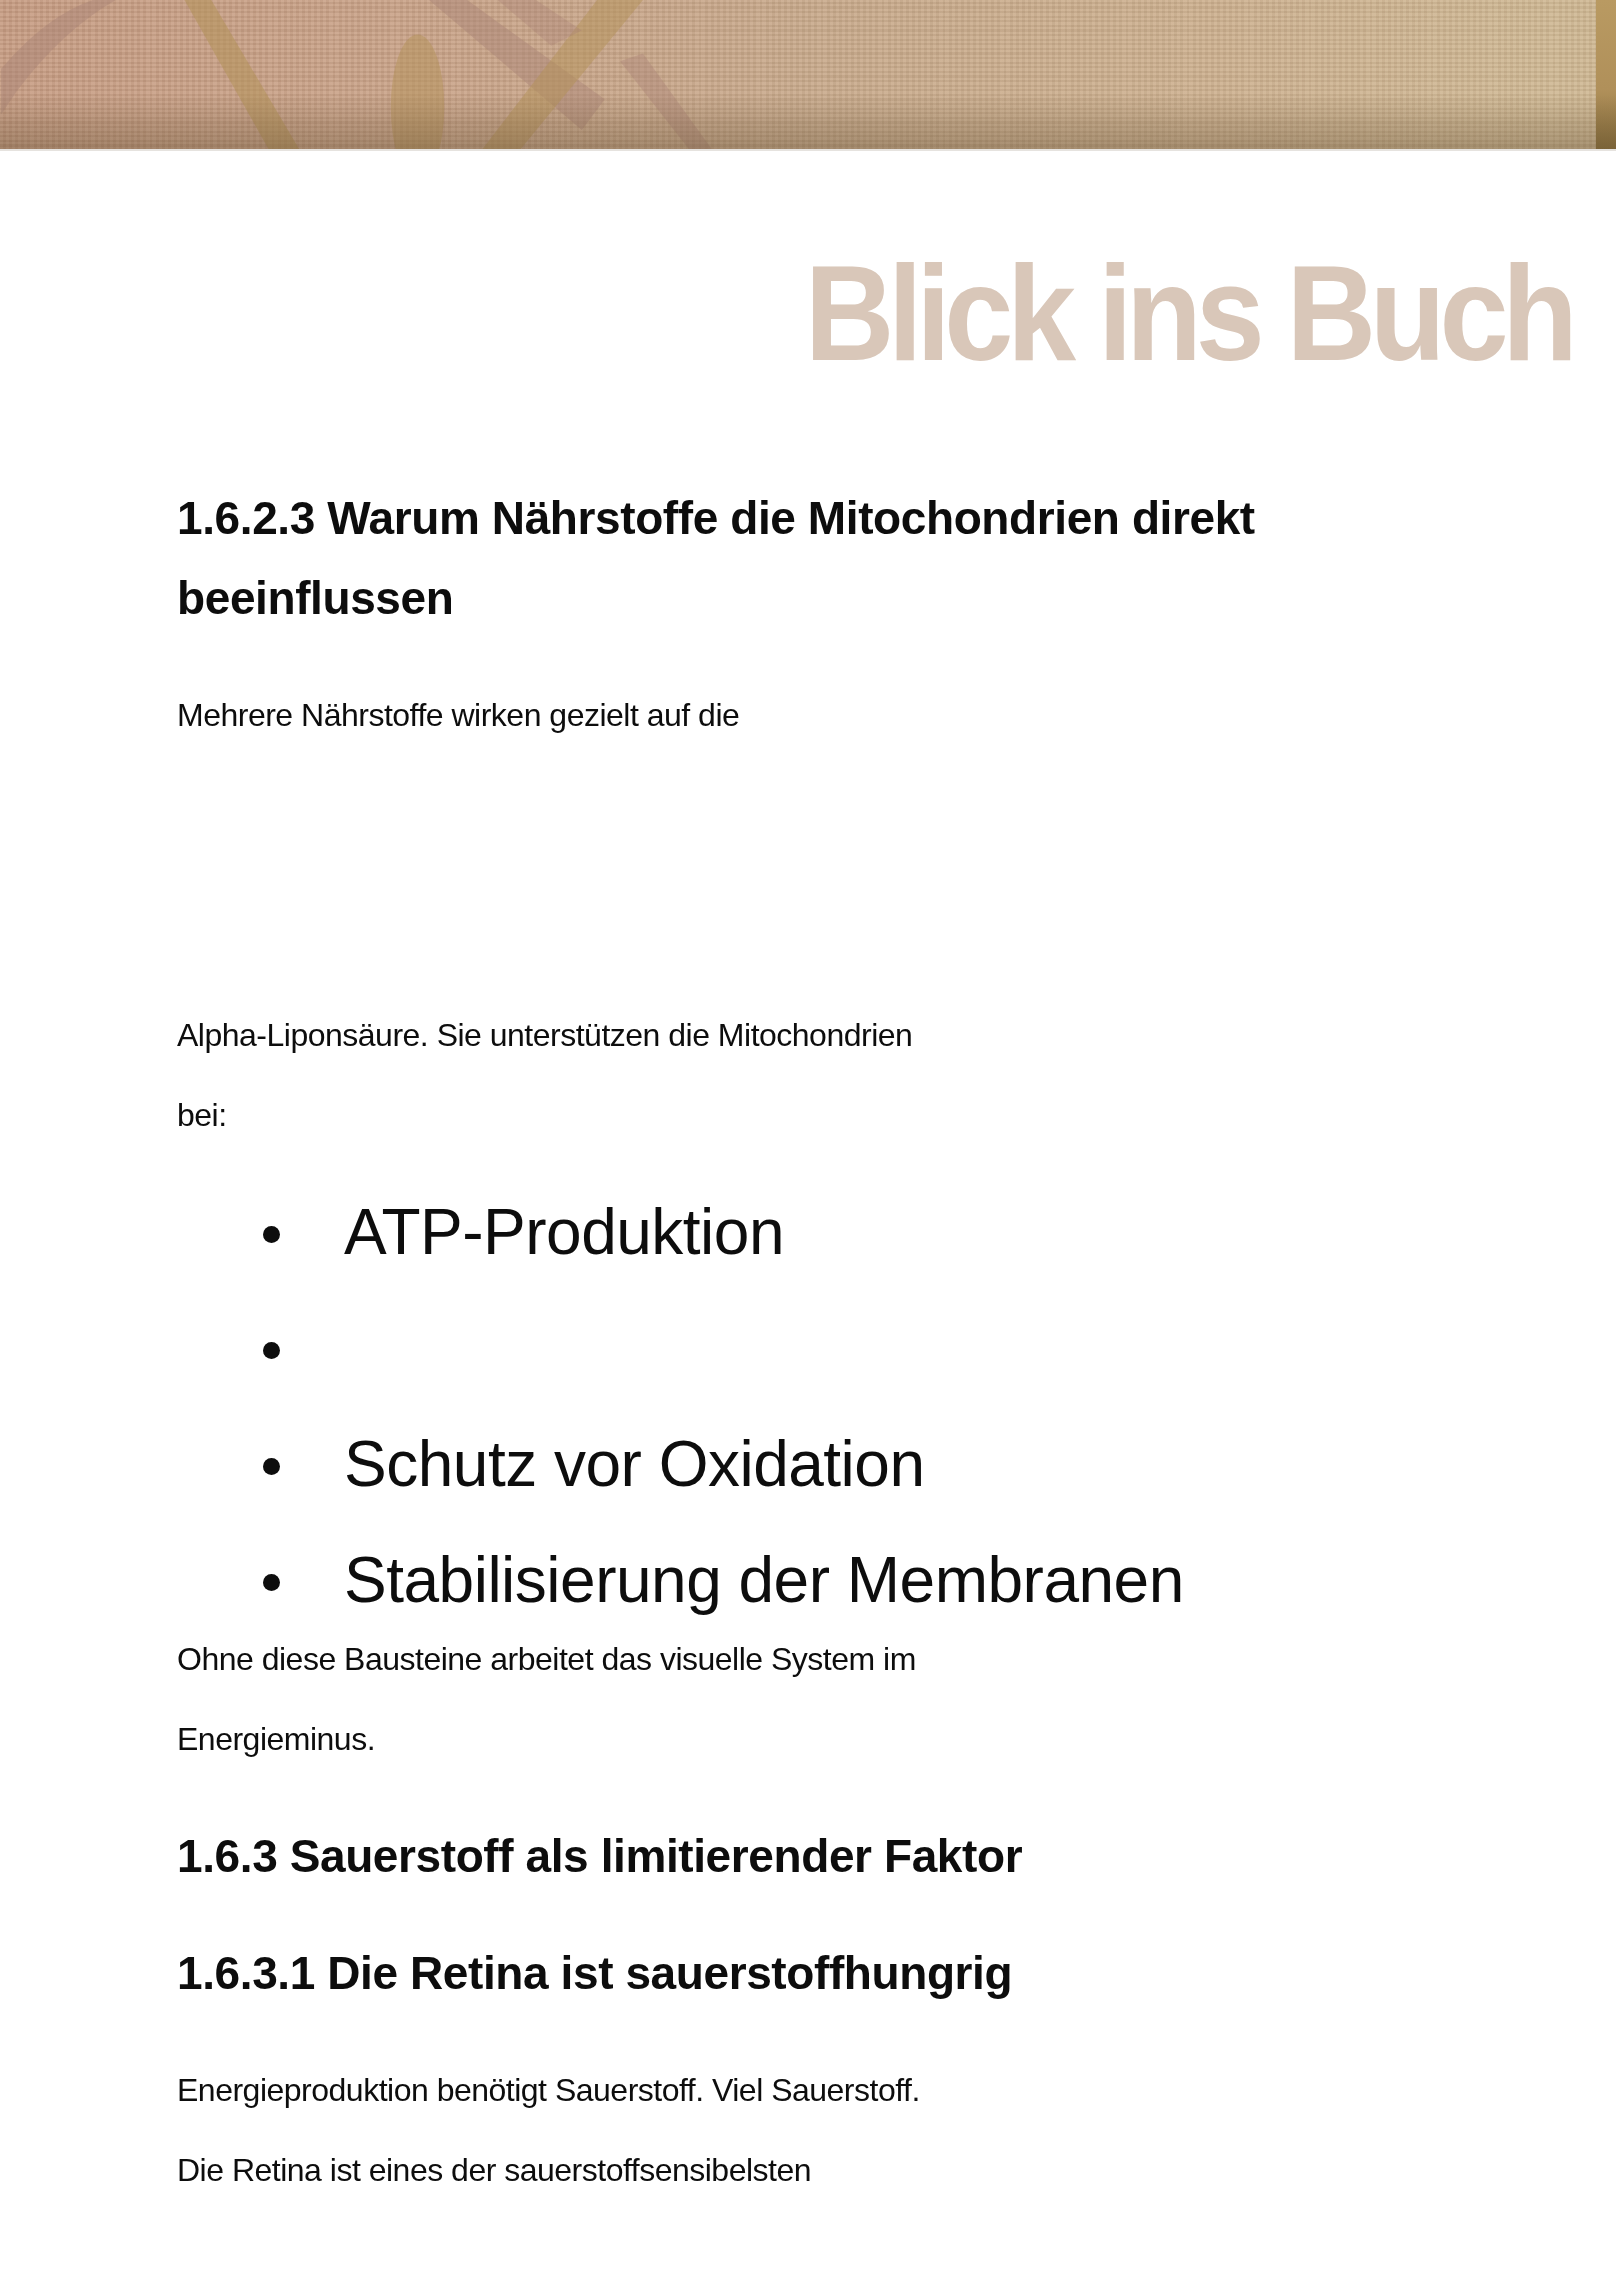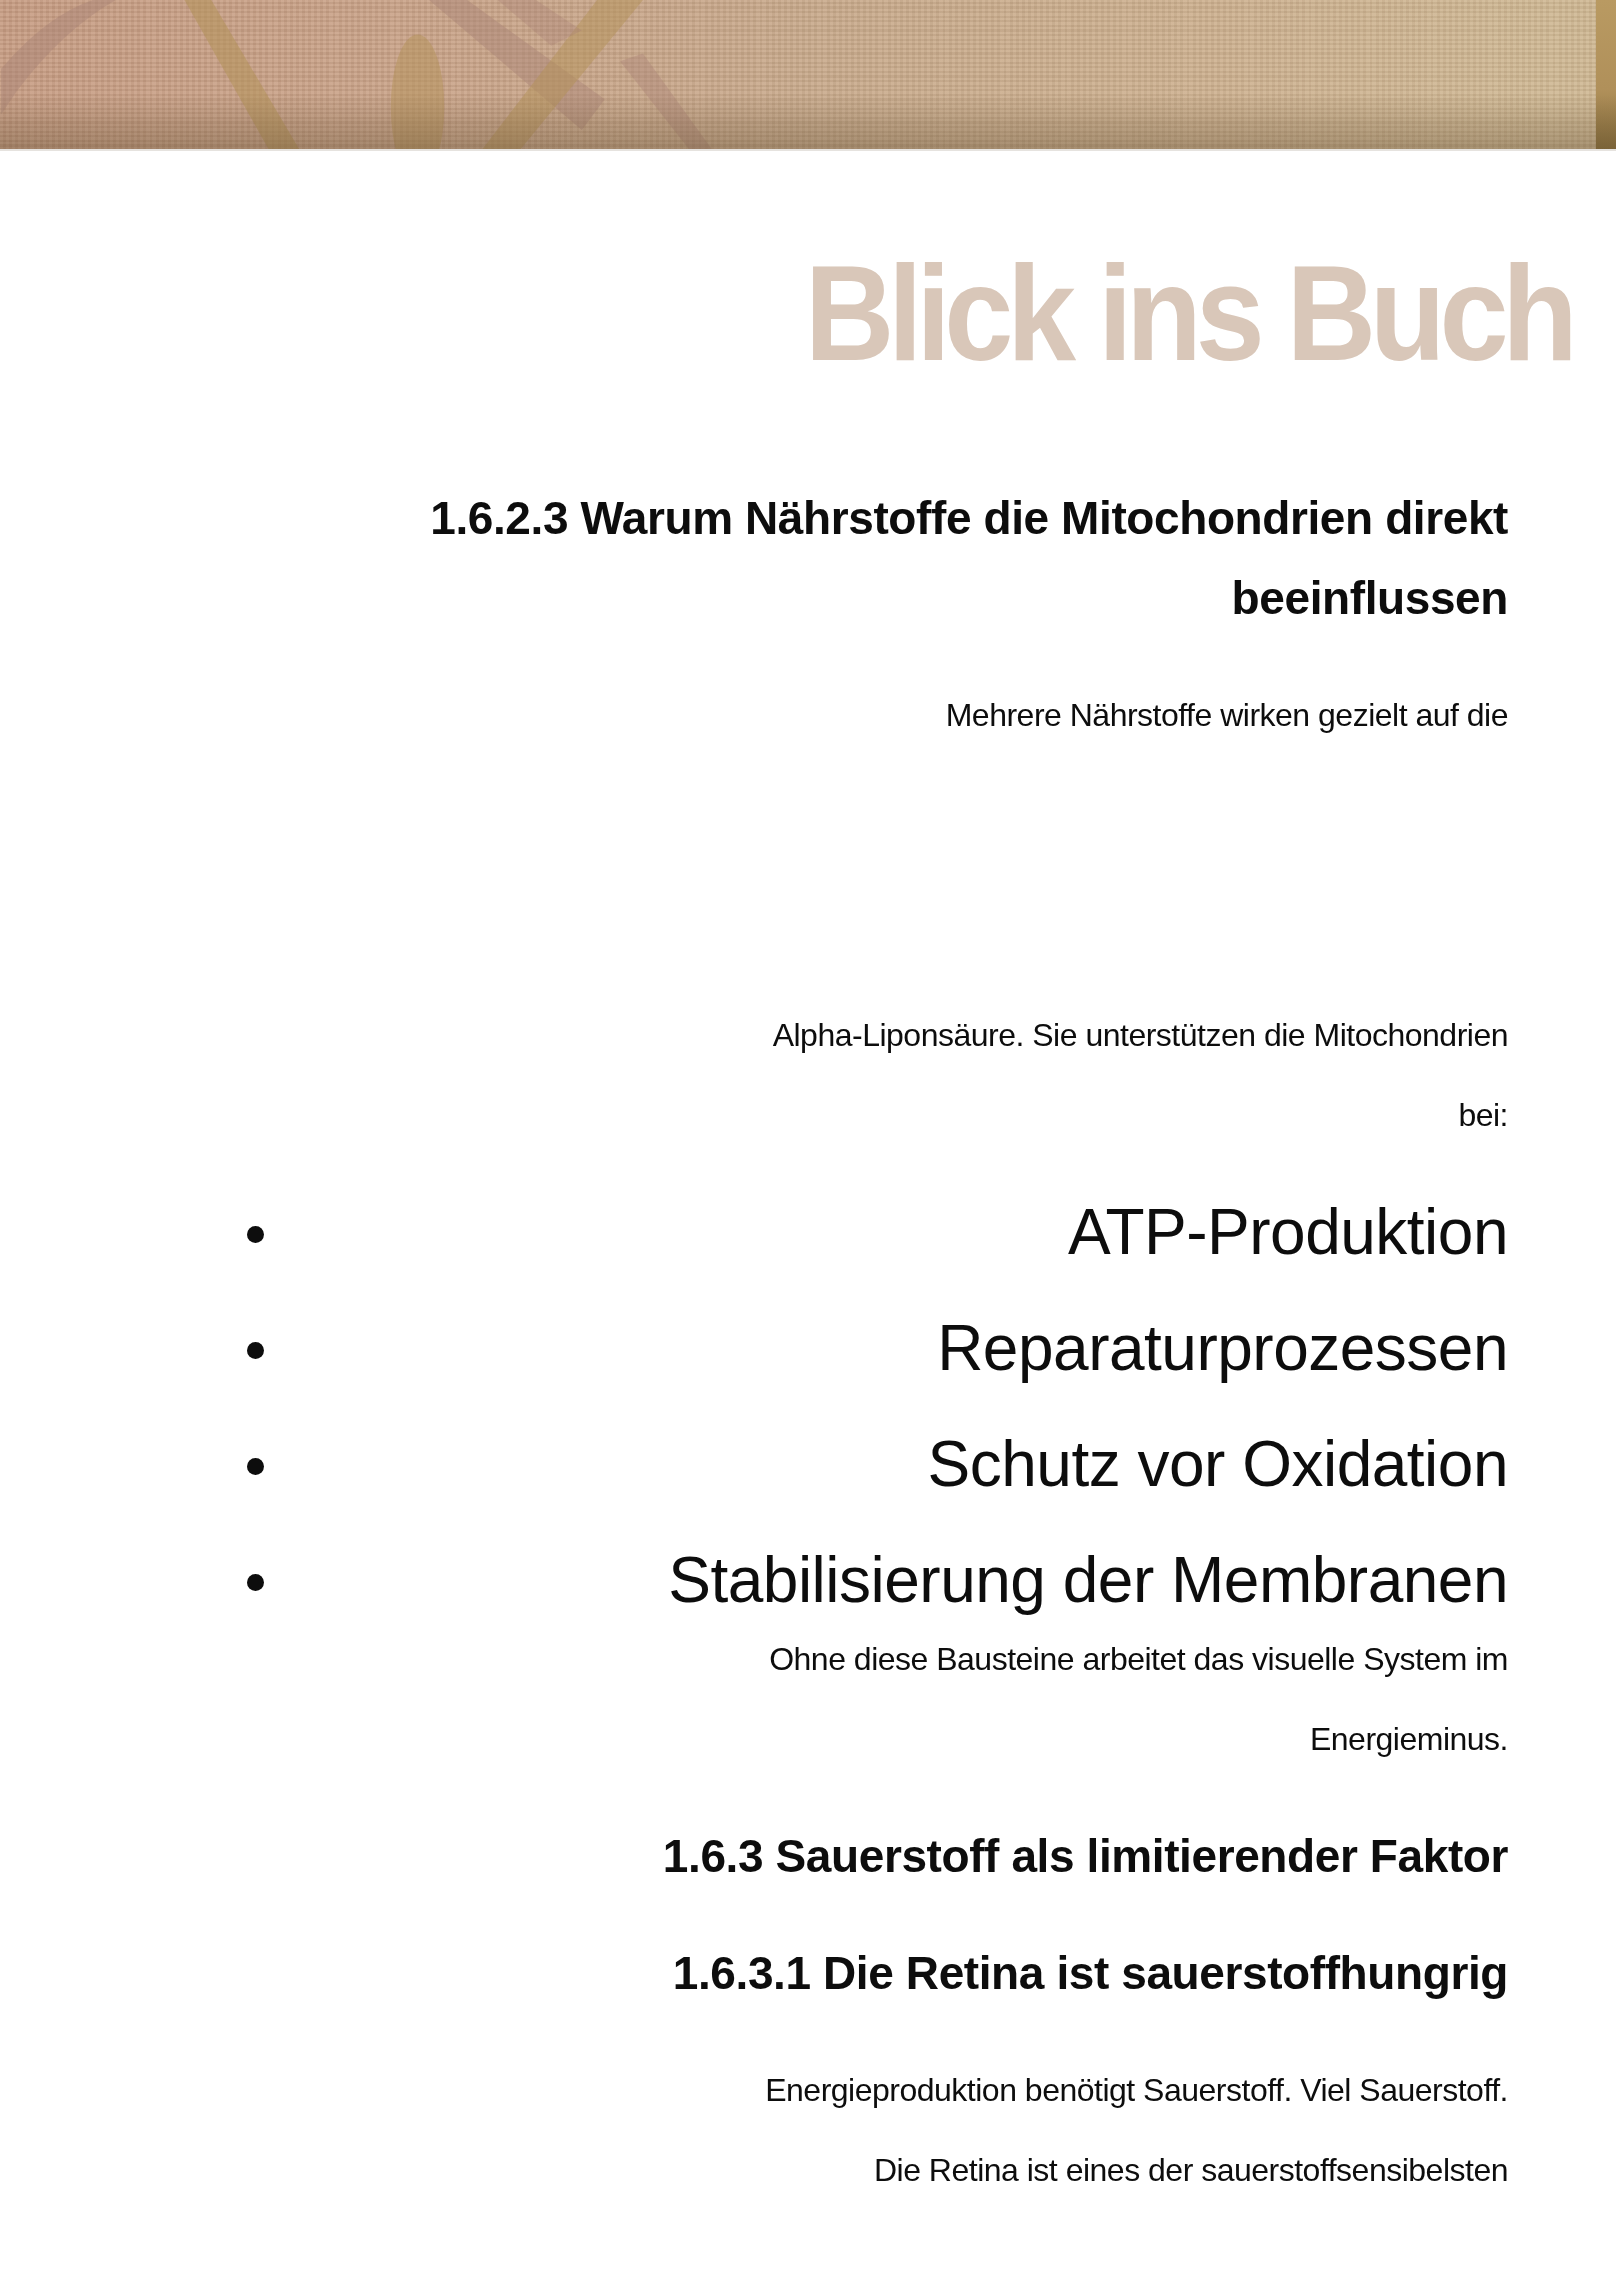--- a/index.html
+++ b/index.html
@@ -58,24 +58,23 @@
     font-size: 135px;
     letter-spacing: -6.9px;
     line-height: 168px;
     color: #d9c7b9;
     white-space: nowrap;
     transform: scaleX(0.92);
     transform-origin: right center;
   }
   .content {
     position: absolute;
-    left: 161px;
+    left: 177px;
     top: 478px;
     width: 1347px;
-    text-align: right;
   }
   .h {
     font-weight: 700;
     font-size: 46px;
     line-height: 80px;
     margin: 0;
     letter-spacing: -0.4px;
   }
   .p {
     font-size: 32px;
@@ -136,21 +135,21 @@
     <span>Mehrere Nährstoffe wirken gezielt auf die</span><br>
     <br>
     <br>
     <br>
     <span>Alpha-Liponsäure. Sie unterstützen die Mitochondrien</span><br>
     <span>bei:</span>
   </p>
   <div style="height:37px"></div>
   <ul class="bullets">
     <li><span class="dot"></span><span>ATP-Produktion</span></li>
-    <li><span class="dot"></span><span>Reparaturprozessen</span></li>
+    <li><span class="dot"></span></li>
     <li><span class="dot"></span><span>Schutz vor Oxidation</span></li>
     <li><span class="dot"></span><span>Stabilisierung der Membranen</span></li>
   </ul>
   <p class="p" style="margin-top:-37px;">
     <span>Ohne diese Bausteine arbeitet das visuelle System im</span><br>
     <span>Energieminus.</span>
   </p>
   <div style="height:37px"></div>
   <h2 class="h">1.6.3 Sauerstoff als limitierender Faktor</h2>
   <div style="height:37px"></div>

